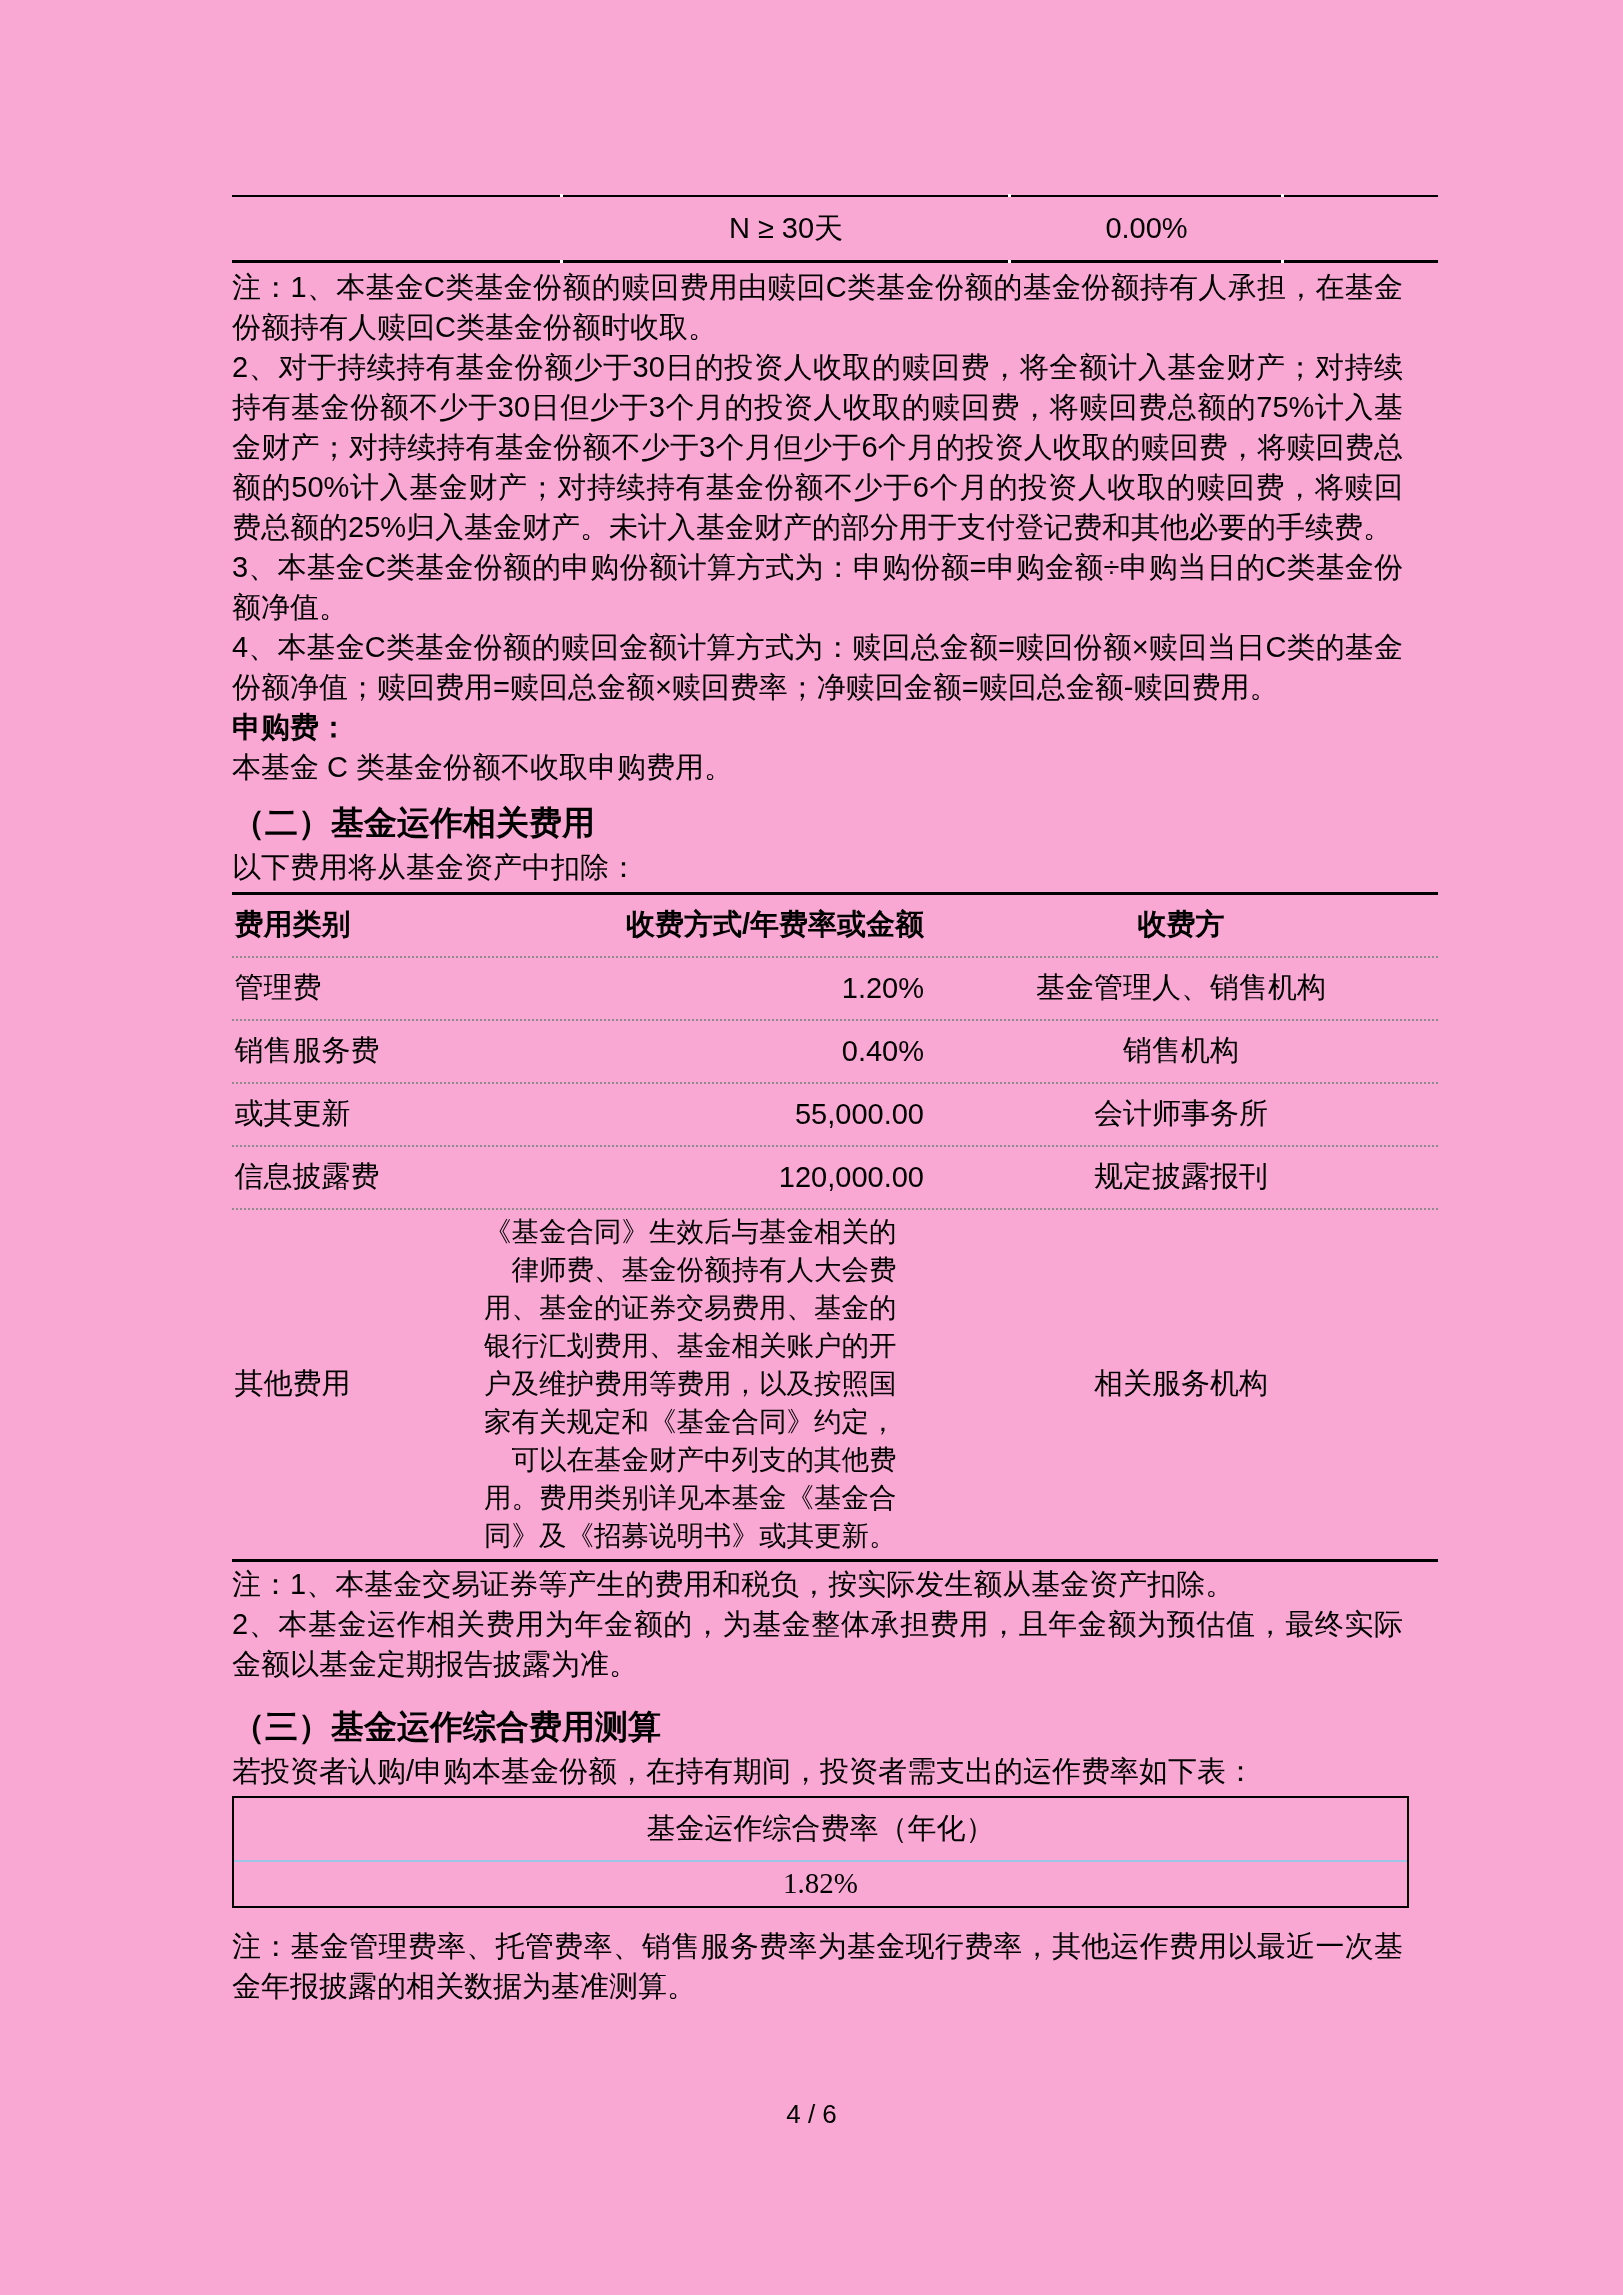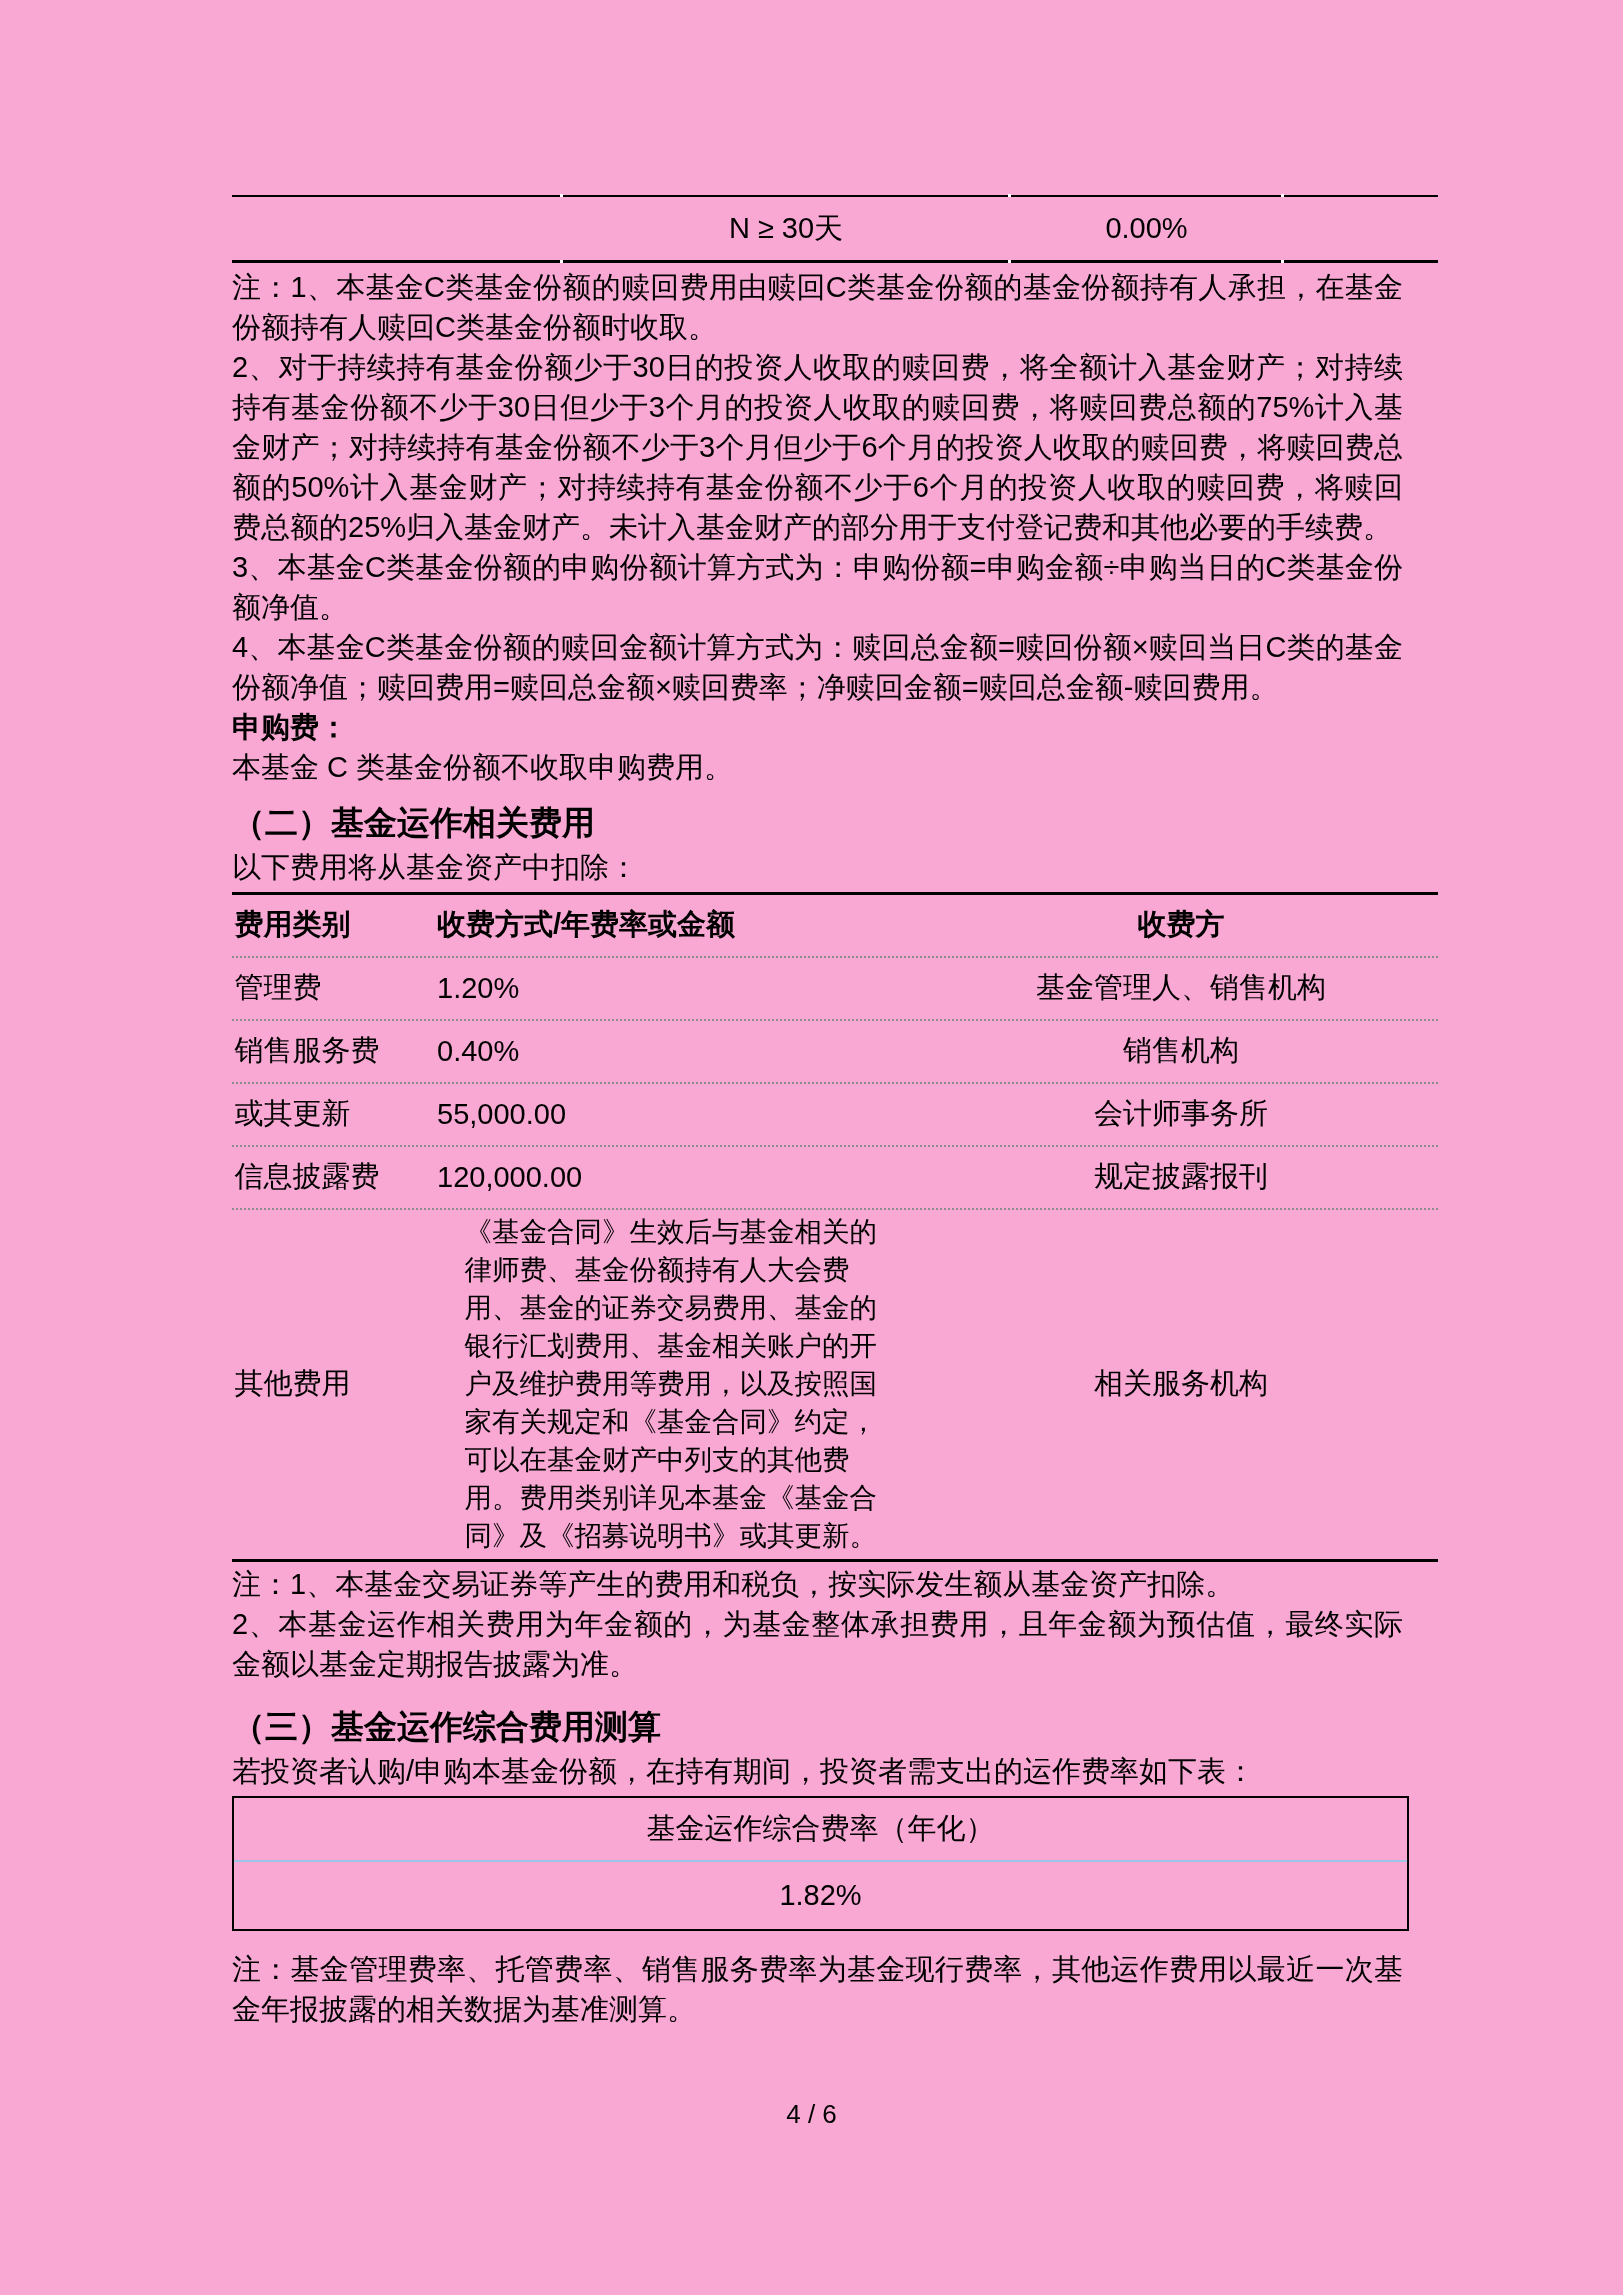--- a/index.html
+++ b/index.html
@@ -30,34 +30,34 @@
   h2{margin:17px 0 0 0;font-size:33px;line-height:38px;font-weight:bold;}
   h2.s3{margin-top:23.6px;}
   .intro{margin:5.2px 0 0 0;font-size:29px;line-height:41px;}
 
   
   .fee-table{position:relative;margin-top:3.9px;width:1206px;
     border-top:3.3px solid #000;border-bottom:3.3px solid #000;}
   .fr{display:flex;align-items:center;min-height:61px;font-size:29px;}
   .fr + .fr{border-top:2px dotted #8c8c8c;}
   .fc1{width:205px;padding-left:2.6px;box-sizing:border-box;text-align:left;}
-  .fc2{width:487px;text-align:left;}
+  .fc2{width:487px;text-align:right;}
   .fc3{width:514px;text-align:center;}
   .fr.hdr{font-weight:bold;}
   .fr.other{padding:3.3px 0;}
   .fr.other .fc2{font-size:27.5px;line-height:38px;padding:0 27.5px;box-sizing:border-box;width:487px;}
 
   .notes2{margin-top:2.6px;width:1171px;}
 
   
   .summary-table{margin-top:3.9px;width:1177px;box-sizing:border-box;
     border:2px solid #000;border-bottom-width:2.6px;text-align:center;}
   .sum-header{height:62px;display:flex;align-items:center;justify-content:center;
     font-size:29px;border-bottom:2px solid #9dc3e6;}
-  .sum-value{height:67px;display:flex;align-items:center;justify-content:center;font-size:29px;}
+  .sum-value{height:44px;display:flex;align-items:center;justify-content:center;font-size:29px;font-family:Liberation Serif, serif;}
 
   .note3{margin-top:18.3px;width:1171px;}
 
   .footer{position:absolute;left:0;top:2099px;width:1623px;text-align:center;
     font-size:26px;line-height:30px;}
 </style>
 </head>
 <body>
 
 <div class="page">

